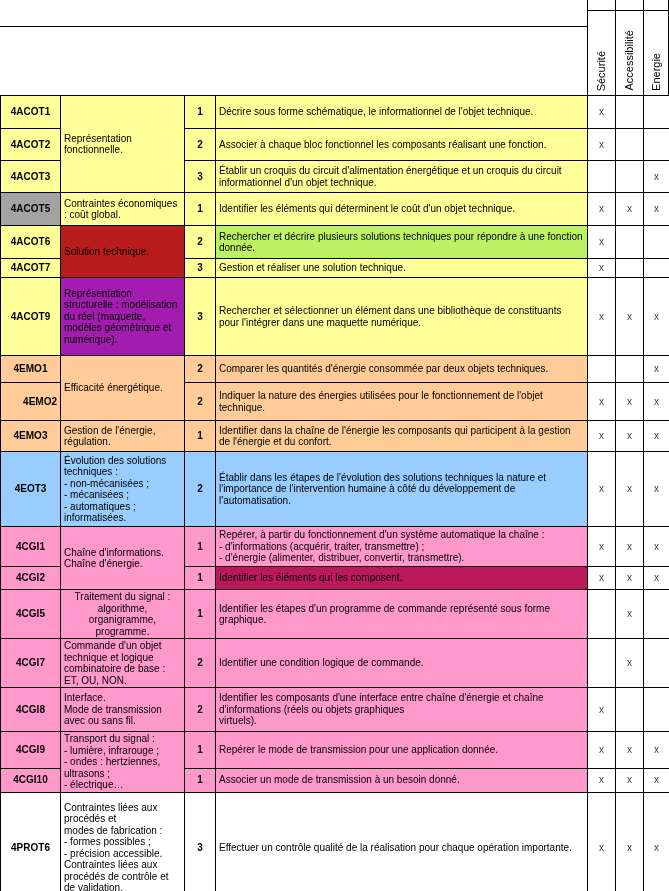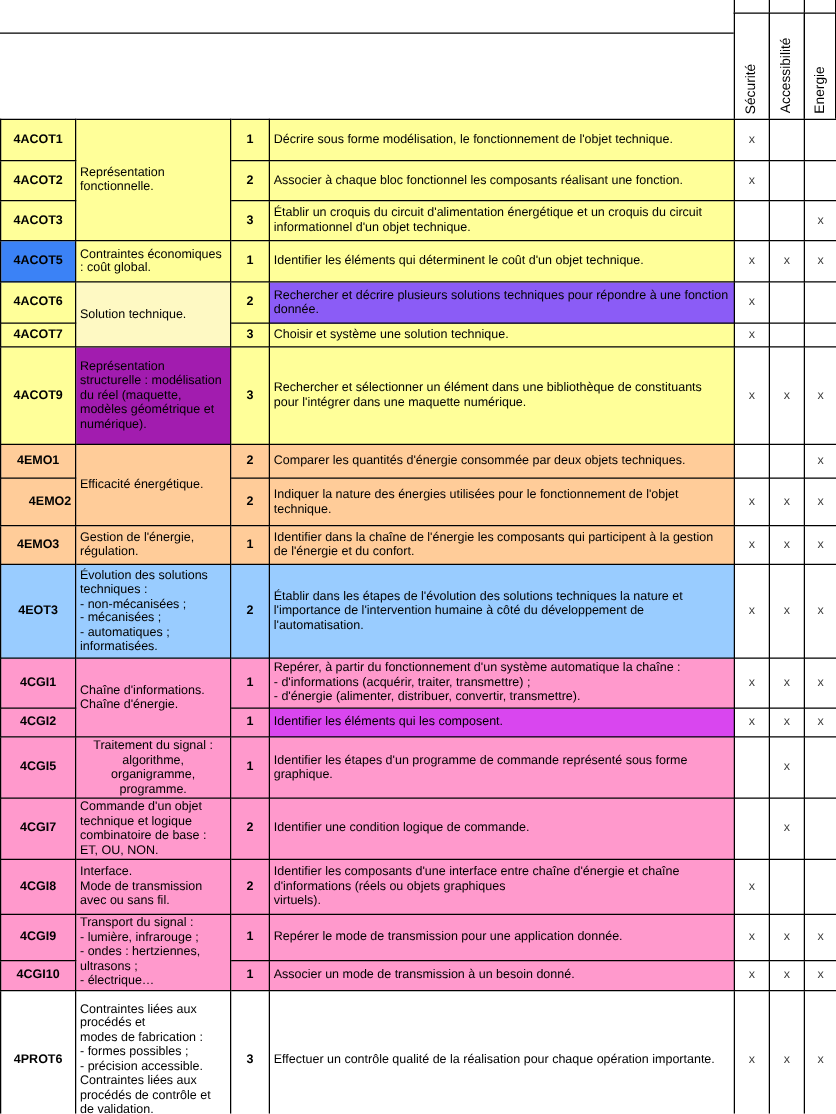--- a/index.html
+++ b/index.html
@@ -79,21 +79,21 @@
       <col style="width:372px">
       <col style="width:28px">
       <col style="width:28px">
       <col style="width:26px">
     </colgroup>
     <tbody id="tbody">
         <tr style="height: 33px;">
           <td class="code" style="background: rgb(255, 255, 153);">4ACOT1</td>
           <td class="cat" rowspan="3" style="background: rgb(255, 255, 153);">Représentation fonctionnelle.</td>
           <td class="lvl" style="background: rgb(255, 255, 153);">1</td>
-          <td class="desc" style="background: rgb(255, 255, 153);">Décrire sous forme modélisation, le fonctionnement de l'objet technique.</td>
+          <td class="desc" style="background: rgb(255, 255, 153);">Décrire sous forme schématique, le informationnel de l'objet technique.</td>
           <td class="mark">x</td>
           <td class="mark"></td>
           <td class="mark"></td>
         </tr>
         <tr style="height: 32px;">
           <td class="code" style="background: rgb(255, 255, 153);">4ACOT2</td>
           <td class="lvl" style="background: rgb(255, 255, 153);">2</td>
           <td class="desc" style="background: rgb(255, 255, 153);">Associer à chaque bloc fonctionnel les composants réalisant une fonction.</td>
           <td class="mark">x</td>
           <td class="mark"></td>
@@ -101,41 +101,41 @@
         </tr>
         <tr style="height: 32px;">
           <td class="code" style="background: rgb(255, 255, 153);">4ACOT3</td>
           <td class="lvl" style="background: rgb(255, 255, 153);">3</td>
           <td class="desc" style="background: rgb(255, 255, 153);">Établir un croquis du circuit d'alimentation énergétique et un croquis du circuit informationnel d'un objet technique.</td>
           <td class="mark"></td>
           <td class="mark"></td>
           <td class="mark">x</td>
         </tr>
         <tr style="height: 33px;">
-          <td class="code" style="background: #3b82f6;">4ACOT5</td>
+          <td class="code" style="background: #a3a3a3;">4ACOT5</td>
           <td class="cat" rowspan="1" style="background: rgb(255, 255, 153);">Contraintes économiques : coût global.</td>
           <td class="lvl" style="background: rgb(255, 255, 153);">1</td>
           <td class="desc" style="background: rgb(255, 255, 153);">Identifier les éléments qui déterminent le coût d'un objet technique.</td>
           <td class="mark">x</td>
           <td class="mark">x</td>
           <td class="mark">x</td>
         </tr>
         <tr style="height: 33px;">
           <td class="code" style="background: rgb(255, 255, 153);">4ACOT6</td>
-          <td class="cat" rowspan="2" style="background: #fef9c3;">Solution technique.</td>
+          <td class="cat" rowspan="2" style="background: #b91c1c;">Solution technique.</td>
           <td class="lvl" style="background: rgb(255, 255, 153);">2</td>
-          <td class="desc" style="background: #8b5cf6;">Rechercher et décrire plusieurs solutions techniques pour répondre à une fonction donnée.</td>
+          <td class="desc" style="background: #bef264;">Rechercher et décrire plusieurs solutions techniques pour répondre à une fonction donnée.</td>
           <td class="mark">x</td>
           <td class="mark"></td>
           <td class="mark"></td>
         </tr>
         <tr style="height: 19px;">
           <td class="code" style="background: rgb(255, 255, 153);">4ACOT7</td>
           <td class="lvl" style="background: rgb(255, 255, 153);">3</td>
-          <td class="desc" style="background: rgb(255, 255, 153);">Choisir et système une solution technique.</td>
+          <td class="desc" style="background: rgb(255, 255, 153);">Gestion et réaliser une solution technique.</td>
           <td class="mark">x</td>
           <td class="mark"></td>
           <td class="mark"></td>
         </tr>
         <tr style="height: 78px;">
           <td class="code" style="background: rgb(255, 255, 153);">4ACOT9</td>
           <td class="cat" rowspan="1" style="background: #a21caf;">Représentation structurelle : modélisation du réel (maquette, modèles géométrique et numérique).</td>
           <td class="lvl" style="background: rgb(255, 255, 153);">3</td>
           <td class="desc" style="background: rgb(255, 255, 153);">Rechercher et sélectionner un élément dans une bibliothèque de constituants pour l'intégrer dans une maquette numérique.</td>
           <td class="mark">x</td>
@@ -189,21 +189,21 @@
           <td class="desc" style="background: rgb(255, 153, 204);">Repérer, à partir du fonctionnement d'un système automatique la chaîne :
 - d'informations (acquérir, traiter, transmettre) ;
 - d'énergie (alimenter, distribuer, convertir, transmettre).</td>
           <td class="mark">x</td>
           <td class="mark">x</td>
           <td class="mark">x</td>
         </tr>
         <tr style="height: 23px;">
           <td class="code" style="background: rgb(255, 153, 204);">4CGI2</td>
           <td class="lvl" style="background: rgb(255, 153, 204);">1</td>
-          <td class="desc" style="background: #d946ef;">Identifier les éléments qui les composent.</td>
+          <td class="desc" style="background: #be185d;">Identifier les éléments qui les composent.</td>
           <td class="mark">x</td>
           <td class="mark">x</td>
           <td class="mark">x</td>
         </tr>
         <tr style="height: 40px;">
           <td class="code" style="background: rgb(255, 153, 204);">4CGI5</td>
           <td class="cat" rowspan="1" style="background: rgb(255, 153, 204); text-align: center;">Traitement du signal :
 algorithme,
 organigramme,
 programme.</td>

